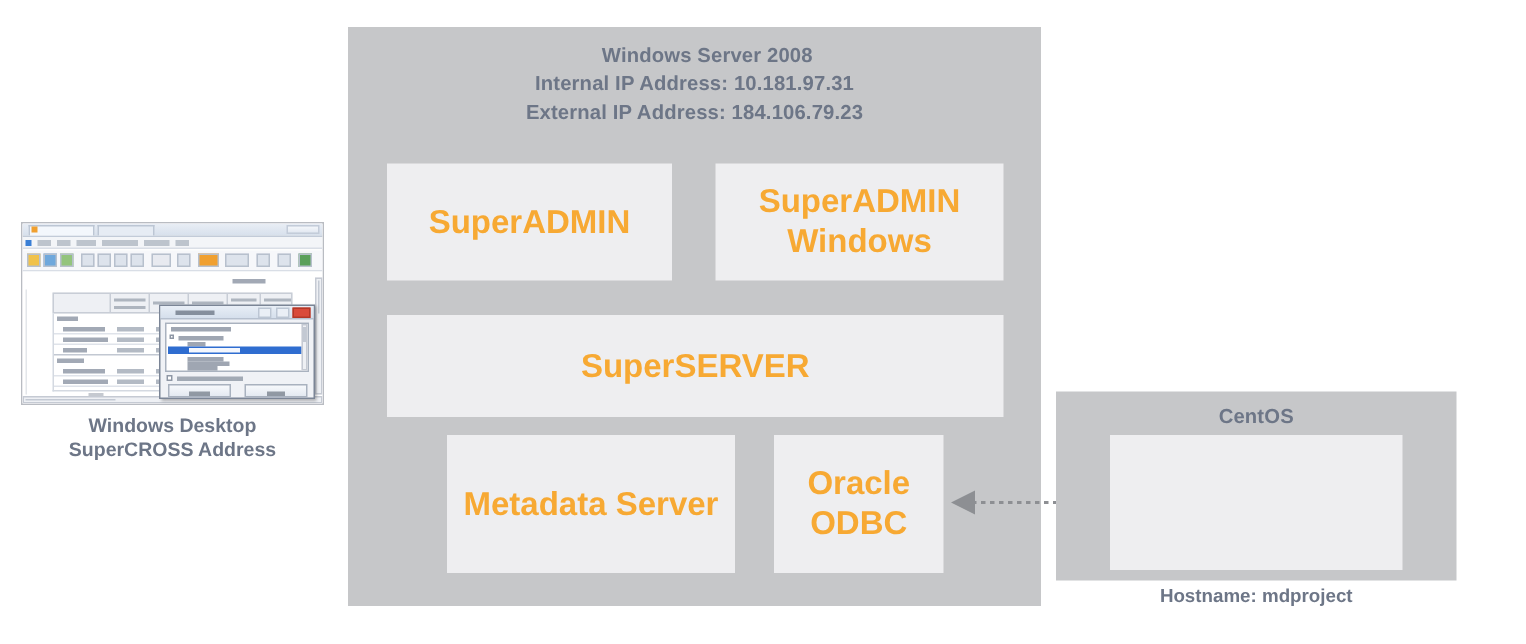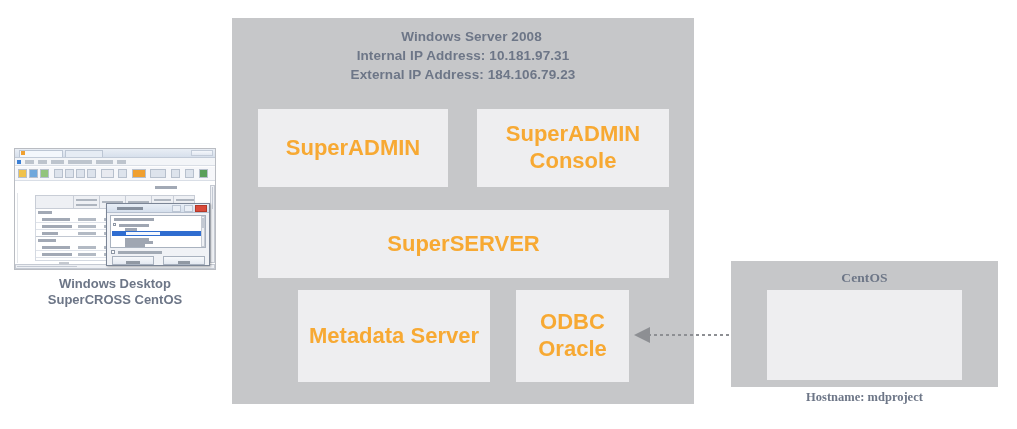--- a/index.html
+++ b/index.html
@@ -297,71 +297,71 @@
               <div class="dlg-btn-lbl" style="width:14px;"></div>
             </div>
           <div class="dlg-btn" style="left:56px; top:52px; width:42px; height:9px;">
               <div class="dlg-btn-lbl" style="width:12px;"></div>
             </div>
         </div>
       </div>
     </div>
 
     <div class="client-caption" style="left:0; top:276px; width:230px;">Windows Desktop</div>
-    <div class="client-caption" style="left:0; top:292px; width:230px;">SuperCROSS CentOS</div>
+    <div class="client-caption" style="left:0; top:292px; width:230px;">SuperCROSS Address</div>
   </div>
 
   <div class="panel" style="left:232px; top:18px; width:462px; height:386px;">
 
     <div class="panel-title" style="top:10px;padding-left:17px;">Windows Server 2008</div>
     <div class="panel-title" style="top:29px;">Internal IP Address: 10.181.97.31</div>
     <div class="panel-title" style="top:48px;">External IP Address: 184.106.79.23</div>
 
     <div class="box" style="left:26px; top:91px; width:190px; height:78px; font-size:22px;">
       <div>
         <span>SuperADMIN</span>
       </div>
     </div>
 
     <div class="box" style="left:245px; top:91px; width:192px; height:78px; font-size:22px;">
       <div>
         <span>SuperADMIN</span>
-        <span>Console</span>
+        <span>Windows</span>
       </div>
     </div>
 
     <div class="box" style="left:26px; top:192px; width:411px; height:68px; font-size:22px;">
       <div>
         <span>SuperSERVER</span>
       </div>
     </div>
 
     <div class="box" style="left:66px; top:272px; width:192px; height:92px; font-size:22px;">
       <div>
         <span>Metadata Server</span>
       </div>
     </div>
 
     <div class="box" style="left:284px; top:272px; width:113px; height:92px; font-size:22px;">
       <div>
+        <span>Oracle</span>
         <span>ODBC</span>
-        <span>Oracle</span>
       </div>
     </div>
   </div>
 
   <div class="arrow-wrap" style="left:630px; top:322px; width:152px; height:26px;">
     <svg width="152" height="26" viewBox="0 0 152 26">
       <line x1="18" y1="13" x2="134" y2="13" stroke="#8d8f93" stroke-width="2" stroke-dasharray="3 3"></line>
       <polygon points="4,13 20,5 20,21" fill="#8d8f93"></polygon>
       <polygon points="148,13 132,5 132,21" fill="#8d8f93"></polygon>
     </svg>
   </div>
 
-  <div class="panel" style="left:731px; top:261px; width:267px; height:126px;font-family:Liberation Serif, serif;">
+  <div class="panel" style="left:704px; top:261px; width:267px; height:126px;">
 
     <div class="panel-title" style="top:8px;">CentOS</div>
 
     <div class="box" style="left:36px; top:29px; width:195px; height:90px; font-size:23px;">
       <div>
       </div>
     </div>
 
     <div class="panel-footer" style="top:128px;">Hostname: mdproject</div>
   </div>

